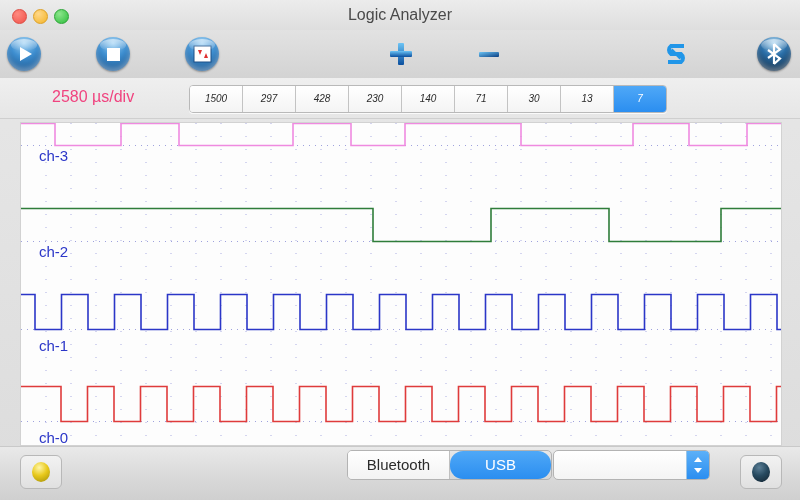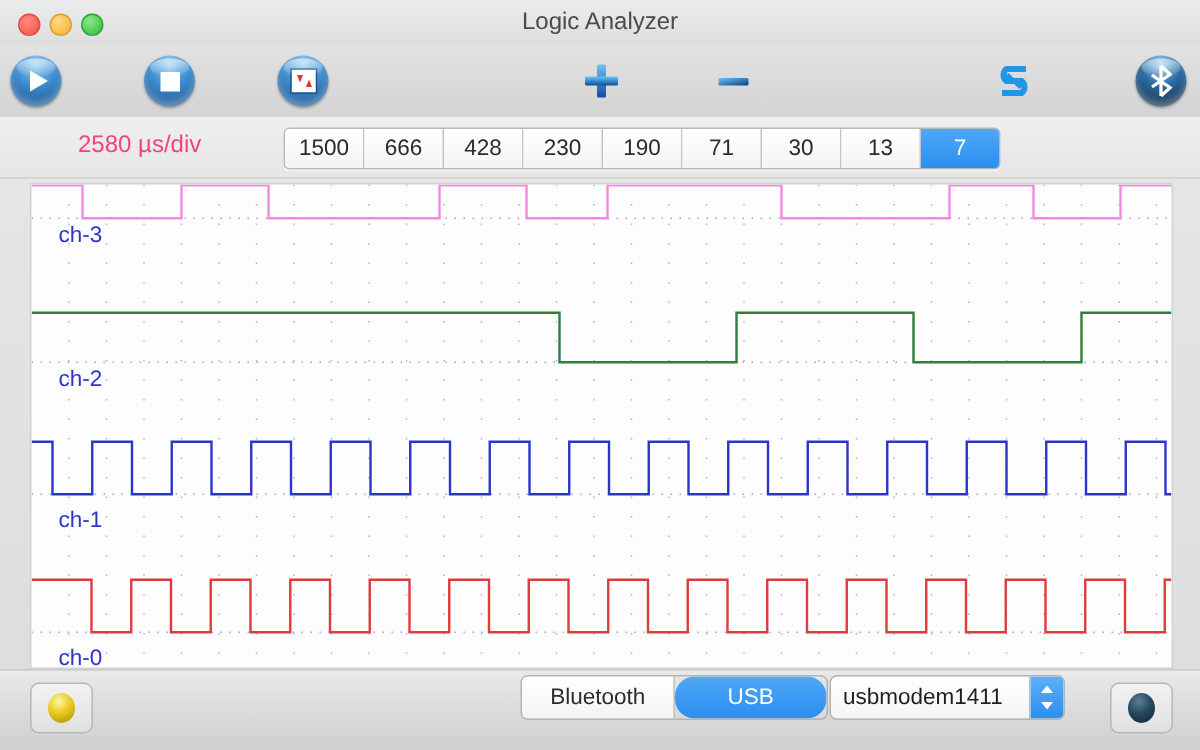--- a/index.html
+++ b/index.html
@@ -106,26 +106,27 @@
     border-radius: 4px;
     overflow: hidden;
     background: #fff;
     box-shadow: 0 1px 0 rgba(255,255,255,.8);
   }
   .seg-item {
     min-width: 34px;
     padding: 0 9px;
     height: 26px;
     line-height: 26px;
-    font-size: 15px;
+    font-size: 10px;
     color: #2b2b2b;
     text-align: center;
     background: linear-gradient(to bottom, #ffffff 0%, #f4f4f4 100%);
     border-right: 1px solid #c3c3c3;
     cursor: default;
+    font-style: italic;
   }
   .seg-item:last-child { border-right: none; }
   .seg-item.active {
     background: linear-gradient(to bottom, #4fa8f7 0%, #2b8ef0 100%);
     color: #ffffff;
   }
 
   
   .plot-wrap {
     position: absolute;
@@ -299,24 +300,24 @@
       </div>
     </div>
   </div>
 
   <div class="timebar">
     <div class="tdiv-label">2580 µs/div</div>
   </div>
 
   <div class="seg" id="timebase-seg">
       <div class="seg-item">1500</div>
-      <div class="seg-item">666</div>
+      <div class="seg-item">297</div>
       <div class="seg-item">428</div>
       <div class="seg-item">230</div>
-      <div class="seg-item">190</div>
+      <div class="seg-item">140</div>
       <div class="seg-item">71</div>
       <div class="seg-item">30</div>
       <div class="seg-item">13</div>
       <div class="seg-item active">7</div>
     </div>
 
   <div class="plot-wrap">
     <svg class="plot-svg" id="plot-svg" width="760" height="322" viewBox="0 0 760 322">
         <g>
           <line x1="25" y1="0" x2="25" y2="322" stroke="#8f93d8" stroke-width="1" stroke-dasharray="1 12" opacity="0.75"></line>
@@ -373,21 +374,20 @@
       <div class="led off"></div>
     </div>
   </div>
 
   <div class="conn-seg" id="conn-seg">
       <div class="conn-item">Bluetooth</div>
       <div class="conn-item active">USB</div>
     </div>
 
   <div class="combo">
-    <div class="combo-value">usbmodem1411</div>
     <div class="combo-stepper">
       <svg width="14" height="18" viewBox="0 0 14 18">
         <polygon points="7,1 11,6 3,6" fill="#ffffff"></polygon>
         <polygon points="7,17 11,12 3,12" fill="#ffffff"></polygon>
       </svg>
     </div>
   </div>
 
 </div>
 

